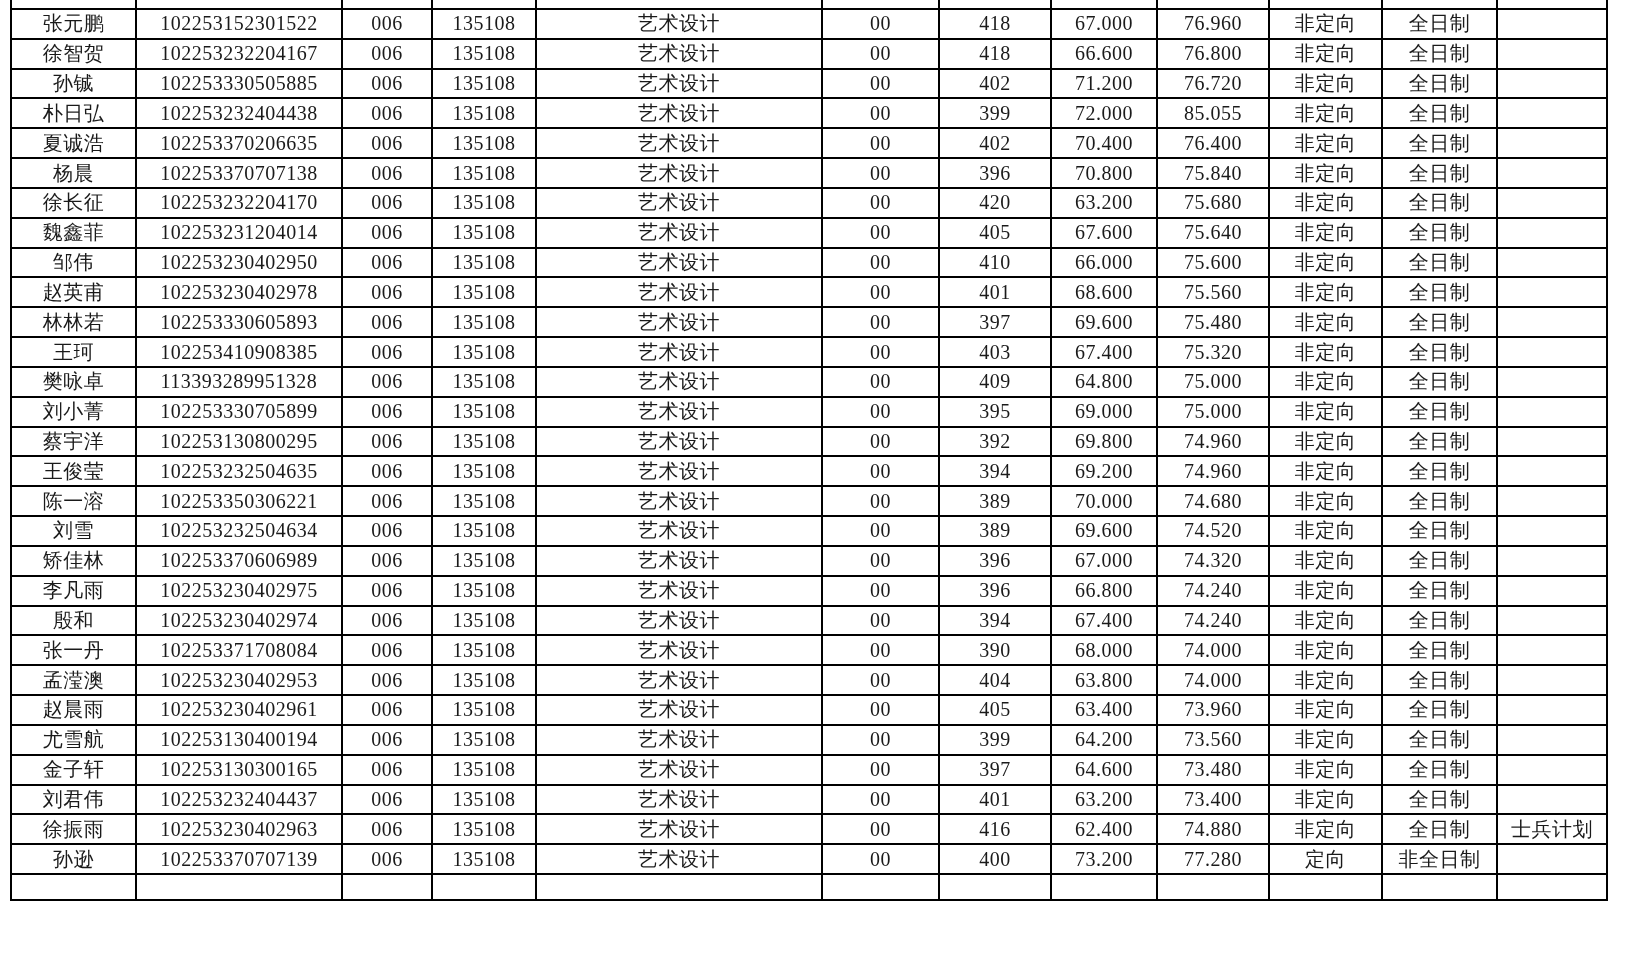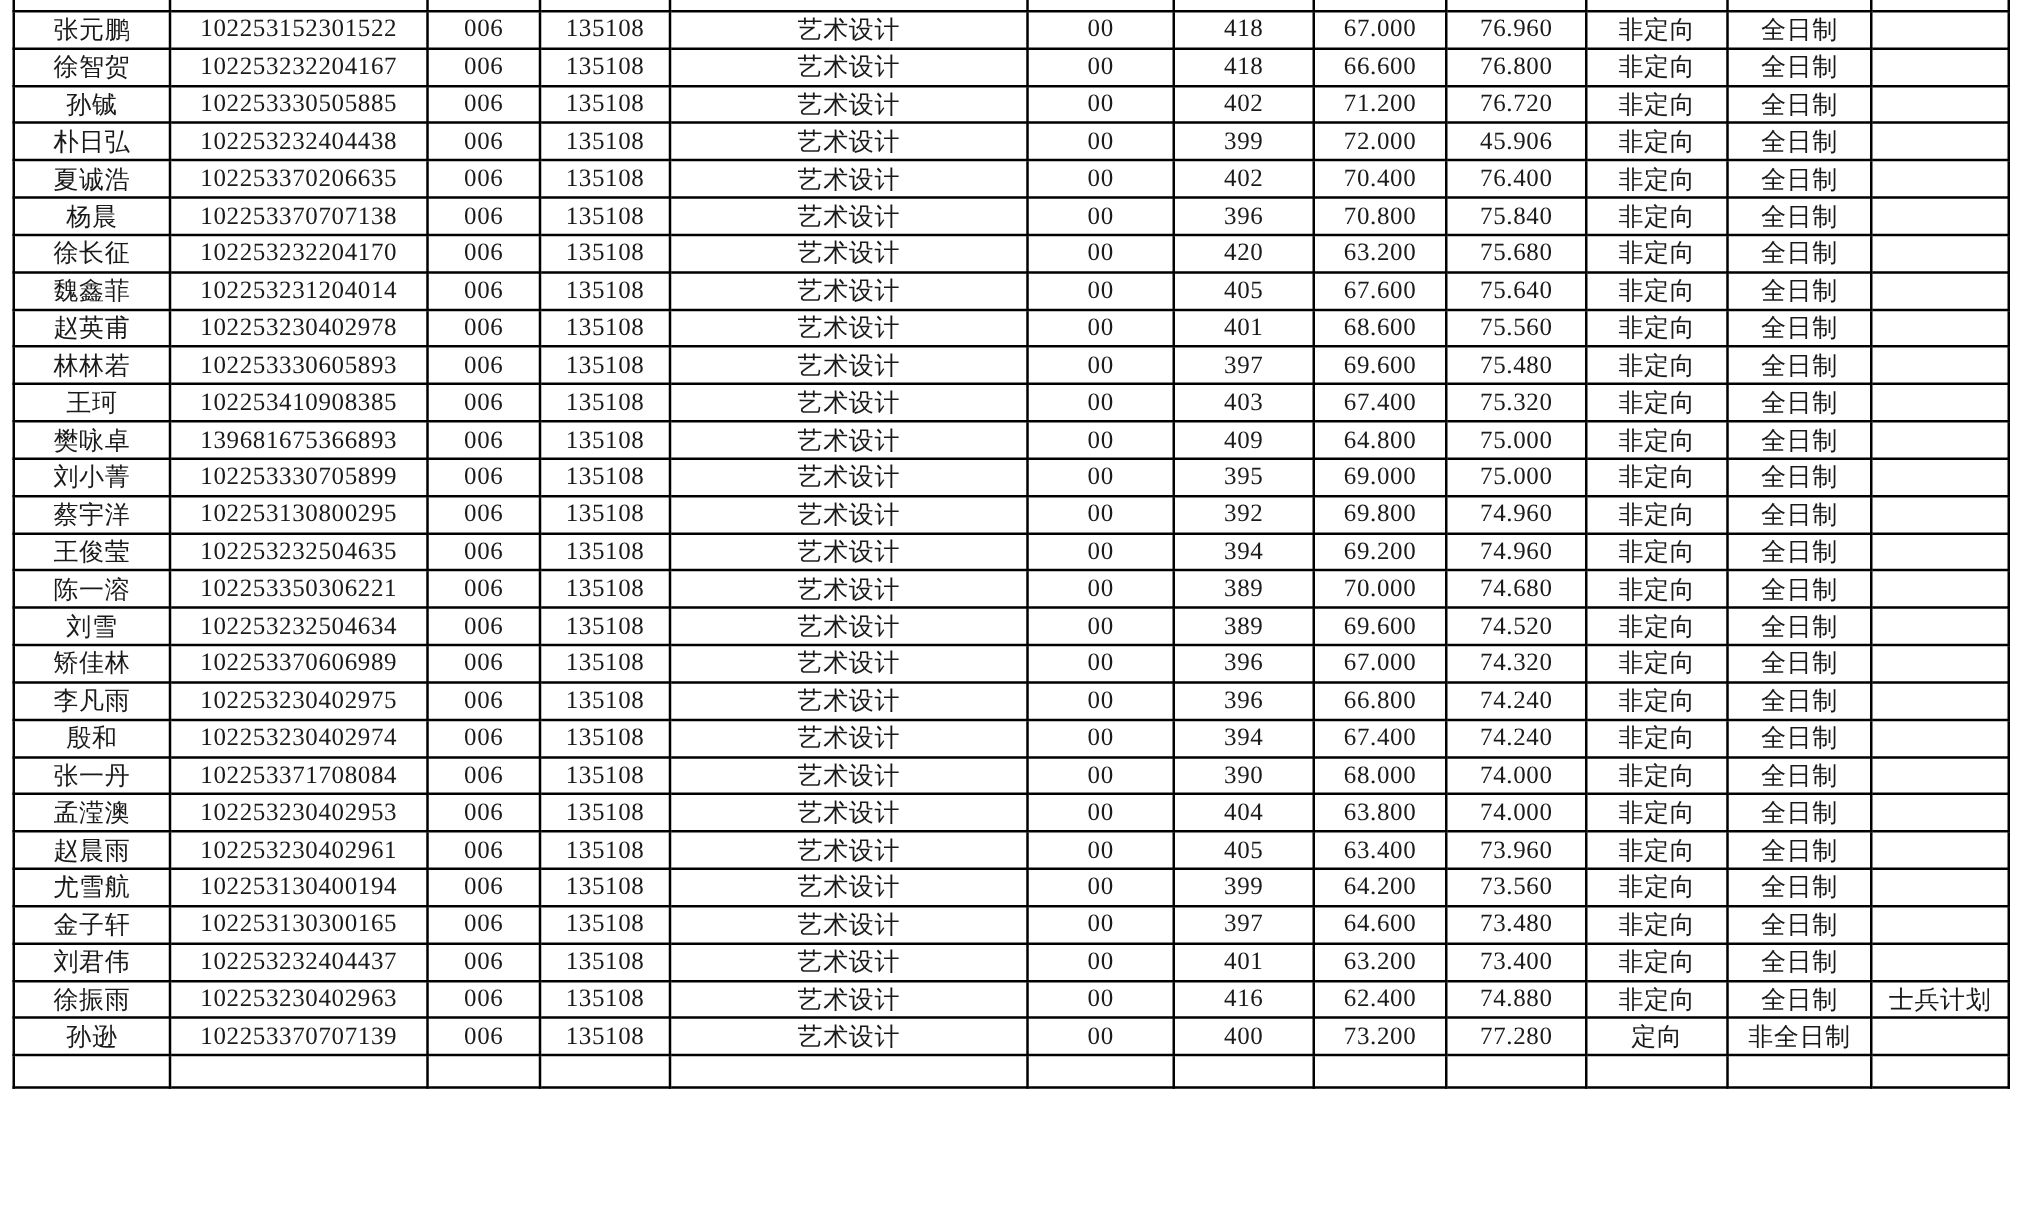--- a/index.html
+++ b/index.html
@@ -118,21 +118,21 @@
   </tr>
         <tr>
     <td>朴日弘</td>
     <td>102253232404438</td>
     <td>006</td>
     <td>135108</td>
     <td>艺术设计</td>
     <td>00</td>
     <td>399</td>
     <td>72.000</td>
-    <td>45.906</td>
+    <td>85.055</td>
     <td>非定向</td>
     <td>全日制</td>
     <td></td>
   </tr>
         <tr>
     <td>夏诚浩</td>
     <td>102253370206635</td>
     <td>006</td>
     <td>135108</td>
     <td>艺术设计</td>
@@ -180,20 +180,34 @@
     <td>艺术设计</td>
     <td>00</td>
     <td>405</td>
     <td>67.600</td>
     <td>75.640</td>
     <td>非定向</td>
     <td>全日制</td>
     <td></td>
   </tr>
         <tr>
+    <td>邹伟</td>
+    <td>102253230402950</td>
+    <td>006</td>
+    <td>135108</td>
+    <td>艺术设计</td>
+    <td>00</td>
+    <td>410</td>
+    <td>66.000</td>
+    <td>75.600</td>
+    <td>非定向</td>
+    <td>全日制</td>
+    <td></td>
+  </tr>
+        <tr>
     <td>赵英甫</td>
     <td>102253230402978</td>
     <td>006</td>
     <td>135108</td>
     <td>艺术设计</td>
     <td>00</td>
     <td>401</td>
     <td>68.600</td>
     <td>75.560</td>
     <td>非定向</td>
@@ -223,21 +237,21 @@
     <td>00</td>
     <td>403</td>
     <td>67.400</td>
     <td>75.320</td>
     <td>非定向</td>
     <td>全日制</td>
     <td></td>
   </tr>
         <tr>
     <td>樊咏卓</td>
-    <td>139681675366893</td>
+    <td>113393289951328</td>
     <td>006</td>
     <td>135108</td>
     <td>艺术设计</td>
     <td>00</td>
     <td>409</td>
     <td>64.800</td>
     <td>75.000</td>
     <td>非定向</td>
     <td>全日制</td>
     <td></td>

